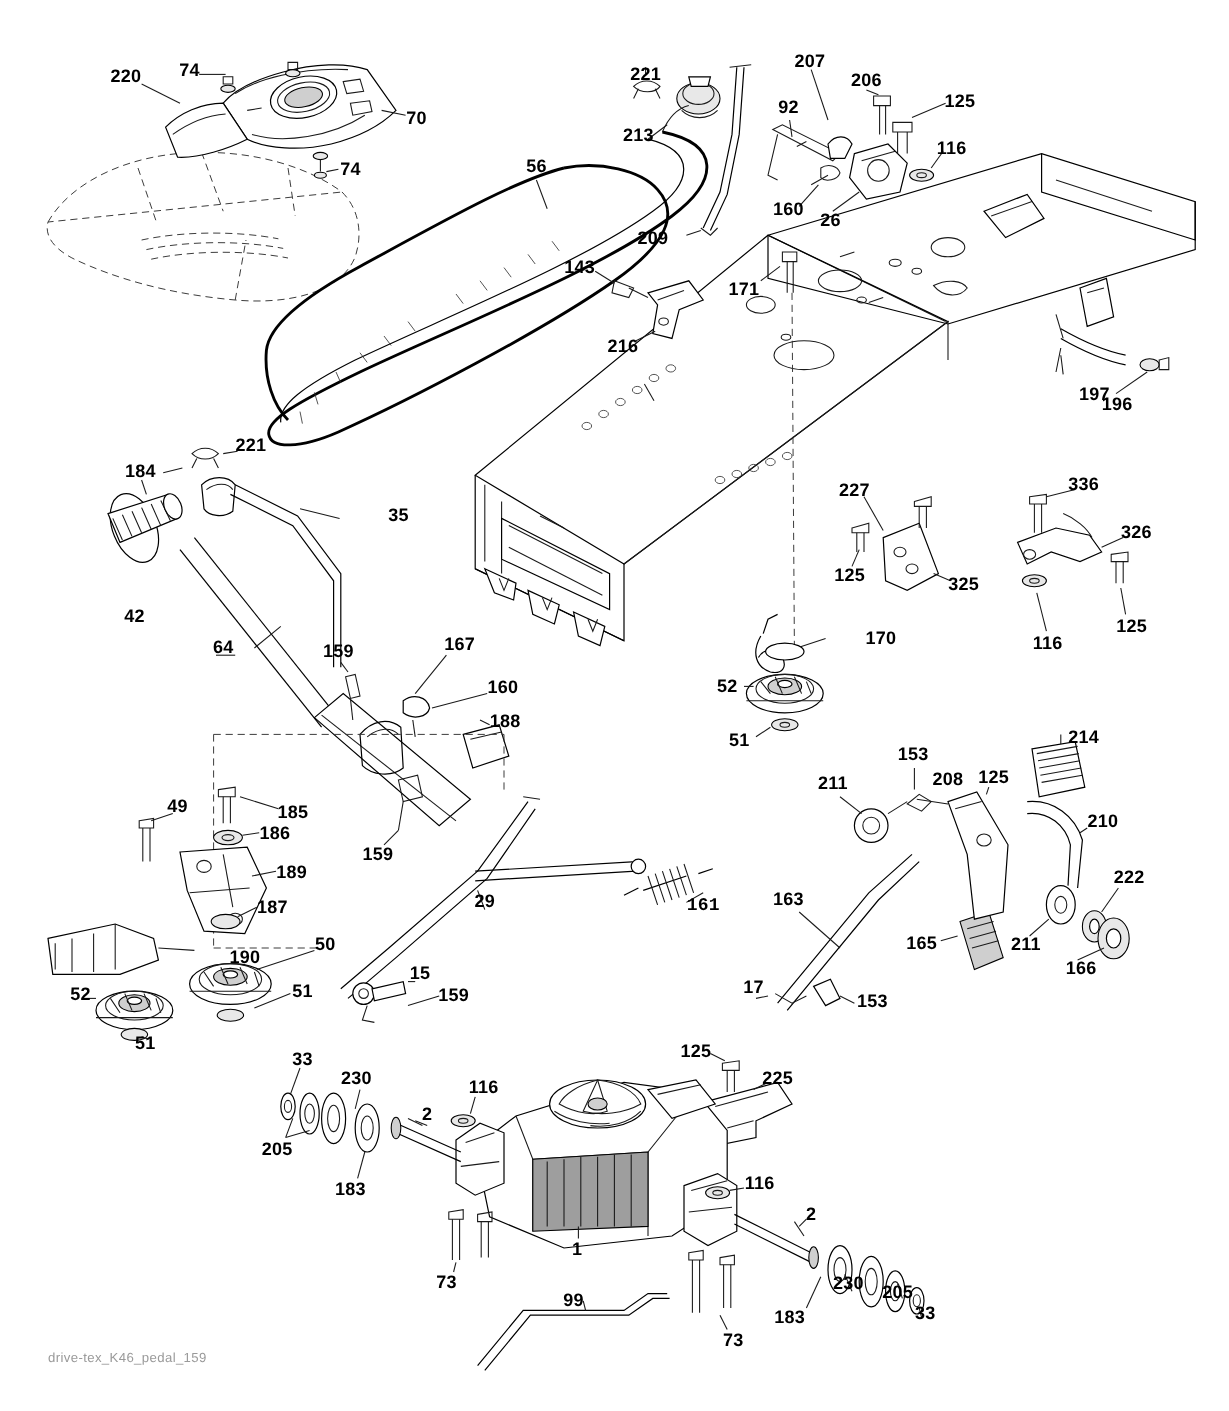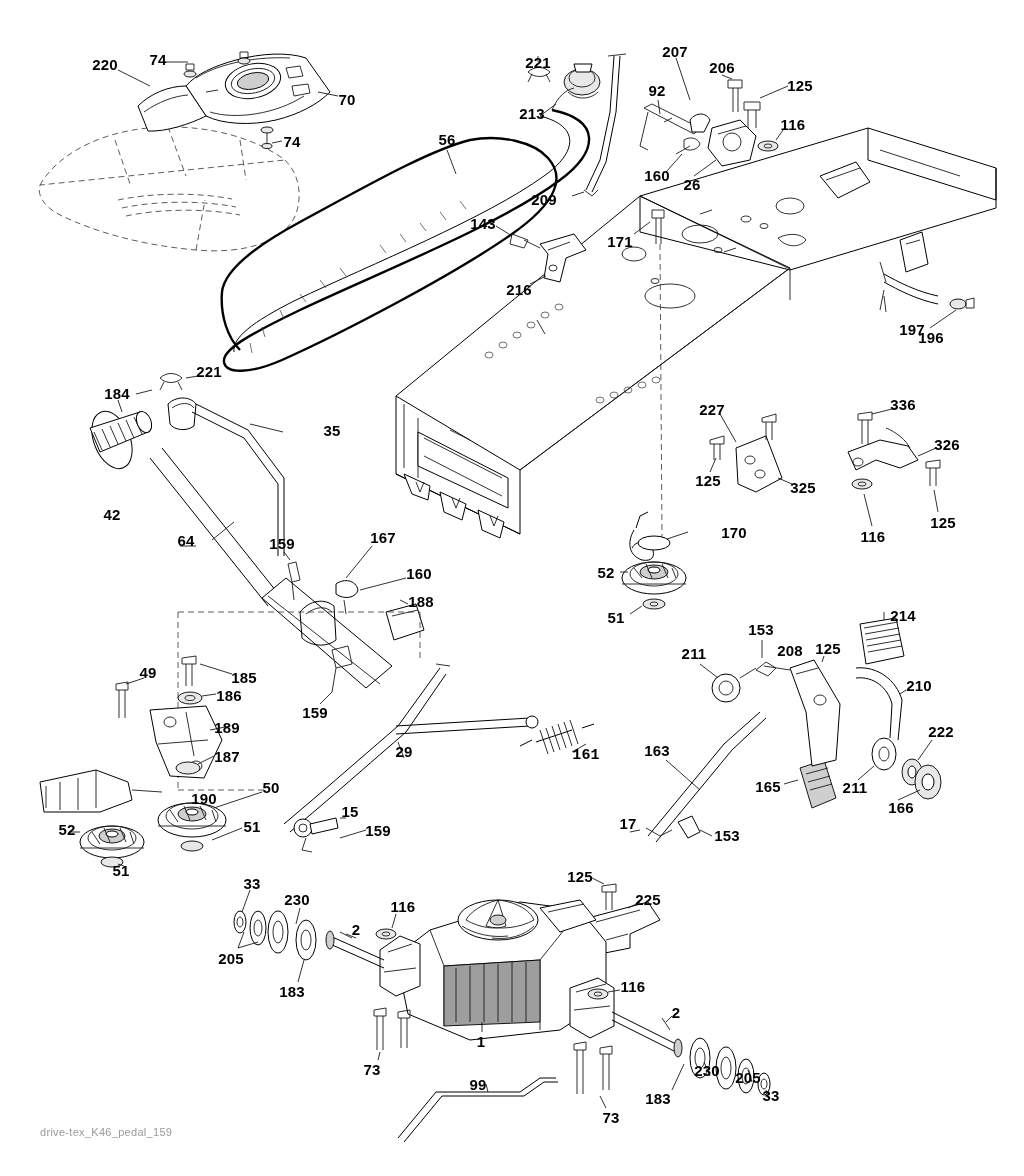--- a/index.html
+++ b/index.html
@@ -642,21 +642,21 @@
       <div class="callout" style="left: 616px; top: 617px;">51</div>
       <div class="callout" style="left: 903px; top: 615px;">214</div>
       <div class="callout" style="left: 761px; top: 629px;">153</div>
       <div class="callout" style="left: 694px; top: 653px;">211</div>
       <div class="callout" style="left: 790px; top: 650px;">208</div>
       <div class="callout" style="left: 828px; top: 648px;">125</div>
       <div class="callout" style="left: 919px; top: 685px;">210</div>
       <div class="callout" style="left: 148px; top: 672px;">49</div>
       <div class="callout" style="left: 244px; top: 677px;">185</div>
       <div class="callout" style="left: 229px; top: 695px;">186</div>
-      <div class="callout" style="left: 227px; top: 727px; text-align: center;">189</div>
+      <div class="callout" style="left: 243px; top: 727px; text-align: center;">189</div>
       <div class="callout" style="left: 315px; top: 712px;">159</div>
       <div class="callout" style="left: 227px; top: 756px;">187</div>
       <div class="callout" style="left: 404px; top: 751px;">29</div>
       <div class="callout" style="left: 586px; top: 755px; font-family: Liberation Mono, monospace;">161</div>
       <div class="callout" style="left: 657px; top: 750px;">163</div>
       <div class="callout" style="left: 768px; top: 786px;">165</div>
       <div class="callout" style="left: 941px; top: 731px;">222</div>
       <div class="callout" style="left: 855px; top: 787px;">211</div>
       <div class="callout" style="left: 901px; top: 807px;">166</div>
       <div class="callout" style="left: 172px; top: 798px; margin-left: 32px;">190</div>

